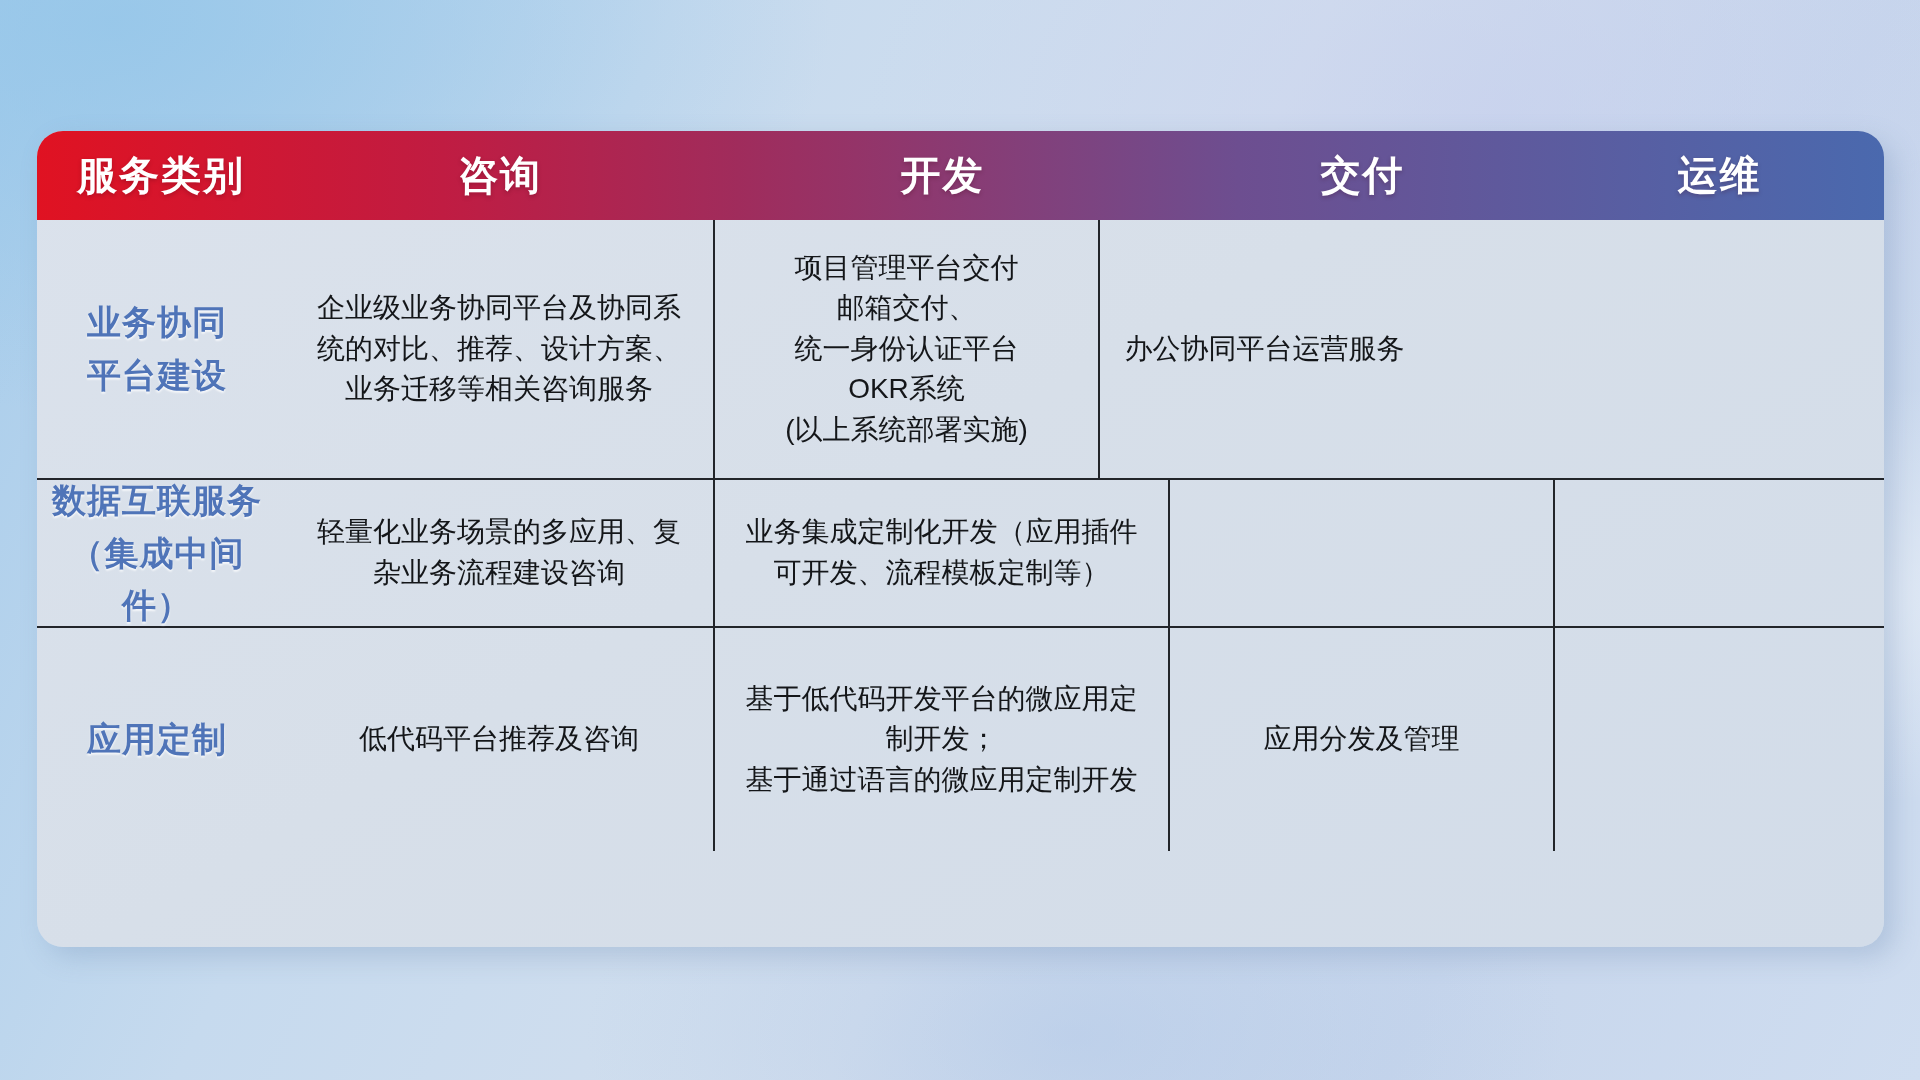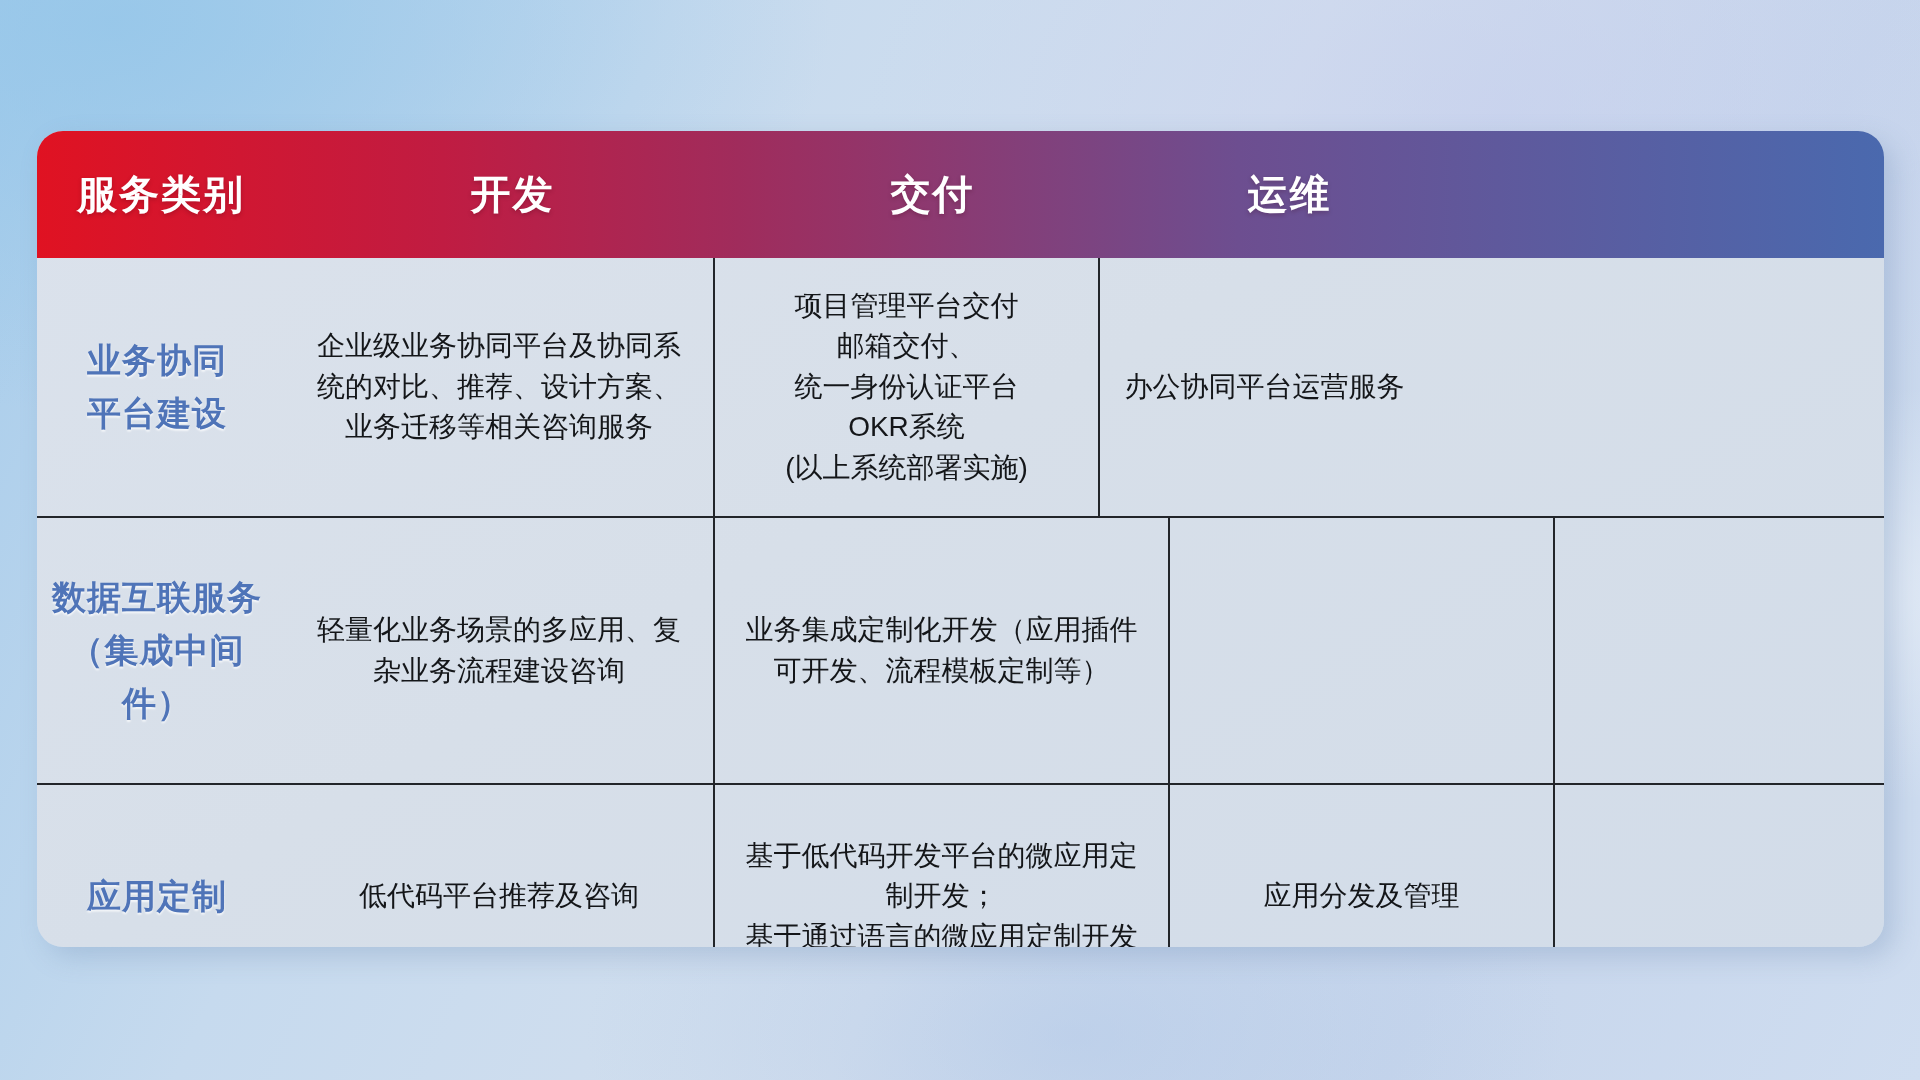--- a/index.html
+++ b/index.html
@@ -19,35 +19,35 @@
     left: 37px; top: 131px;
     width: 1847px; height: 816px;
     border-radius: 26px;
     overflow: hidden;
     background: linear-gradient(150deg, #dbe2ec 0%, #d7dfe9 45%, #d2dce9 100%);
     box-shadow: 10px 10px 26px rgba(110, 140, 180, 0.30);
   }
 
   .thead {
     display: flex;
-    height: 127px;
+    height: 89px;
     background: linear-gradient(90deg, #e01222 0%, #c01c42 22%, #a02c5c 38%, #6d4e90 65%, #4a69ae 100%);
   }
   .th {
     display: flex; align-items: center; justify-content: center;
     color: #ffffff;
     font-size: 40px;
     font-weight: bold;
     letter-spacing: 2px;
     text-shadow: 0 2px 4px rgba(60,0,20,0.25);
   }
 
   .row { display: flex; }
   .row.r1 { height: 258px; }
-  .row.r2 { height: 267px; border-top: 2px solid #22252a; }
+  .row.r2 { height: 148px; border-top: 2px solid #22252a; }
   .row.r3 { height: 225px; border-top: 2px solid #22252a; }
 
   .cell {
     display: flex; align-items: center; justify-content: center;
     text-align: center;
     white-space: pre-line;
     padding: 10px 20px;
     font-size: 28px;
     line-height: 1.45;
     color: #141619;
@@ -69,20 +69,21 @@
     padding-left: 12px;
   }
 </style>
 </head>
 <body>
 
 <div class="card">
 
   <div class="thead">
     <div class="th c1">服务类别</div>
+    <div class="th c2">咨询</div>
     <div class="th c3">开发</div>
     <div class="th c4">交付</div>
     <div class="th c5">运维</div>
   </div>
 
   <div class="tbody">
 
     <div class="row r1">
       <div class="cell cat c1">业务协同
 平台建设</div>

